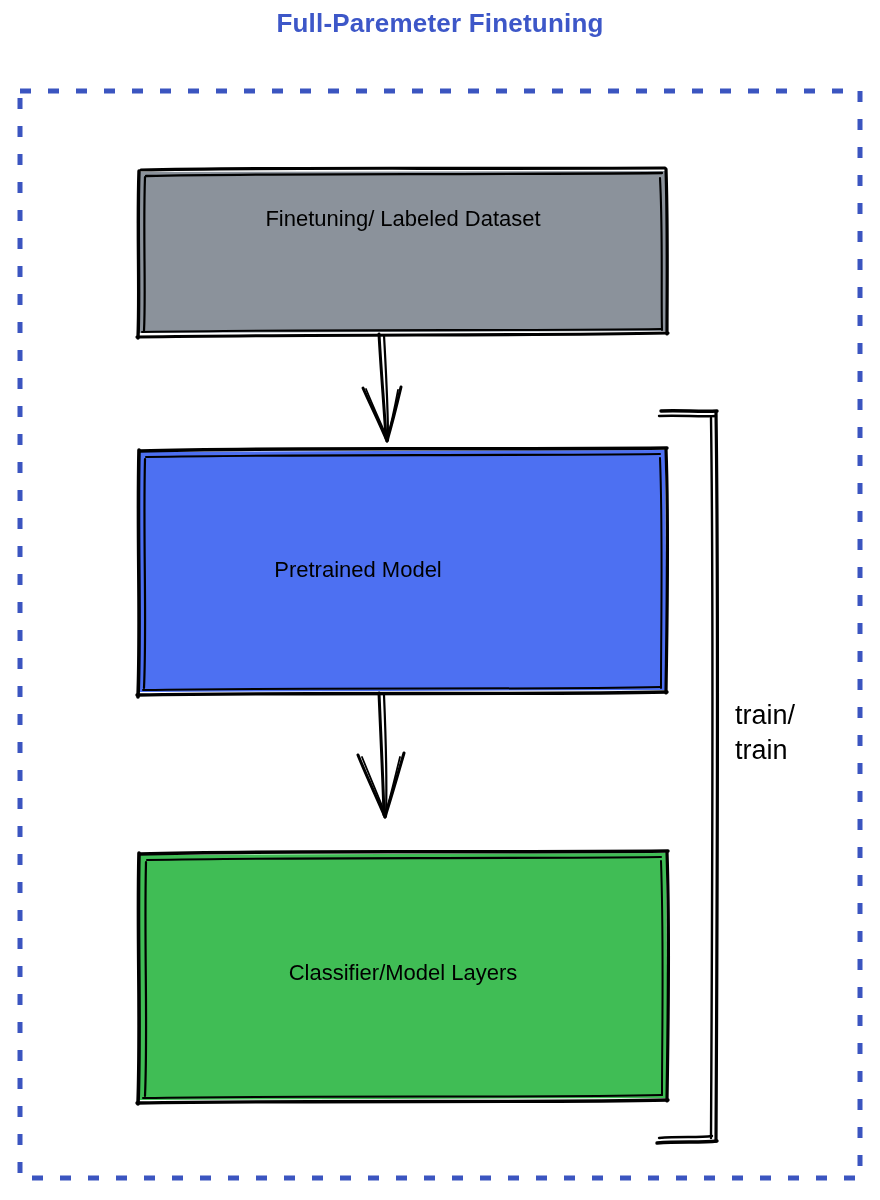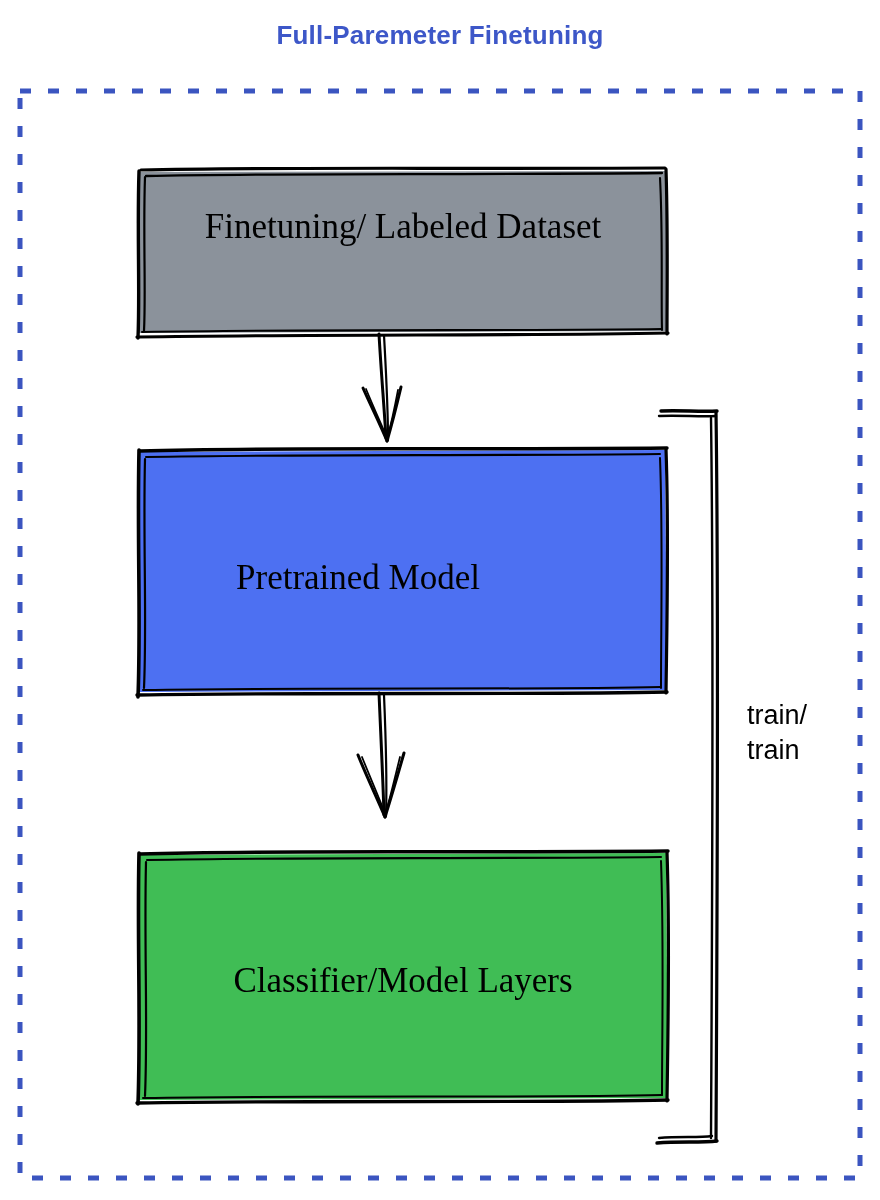--- a/index.html
+++ b/index.html
@@ -13,42 +13,42 @@
   #canvas {
     position: relative;
     width: 880px;
     height: 1200px;
     background: #ffffff;
     overflow: hidden;
   }
   #diagram-title {
     position: absolute;
     left: 0;
-    top: 20px;
+    top: 8px;
     width: 880px;
     text-align: center;
     font-family: "Liberation Sans", sans-serif;
     font-size: 26px;
     font-weight: 600;
     color: #3d57c8;
     letter-spacing: 0.2px;
     white-space: nowrap;
   }
   #frame-layer, #sketch-layer {
     position: absolute;
     left: 0;
     top: 0;
     width: 880px;
     height: 1200px;
     pointer-events: none;
   }
   .node-label {
     position: absolute;
-    font-family: Liberation Serif, serif;
-    font-size: 35px;
+    font-family: Liberation Sans, sans-serif;
+    font-size: 22px;
     color: #000000;
     white-space: nowrap;
     line-height: 1.18;
   }
   #label-dataset {
     left: 138px;
     top: 206px;
     width: 530px;
     text-align: center;
   }
@@ -66,21 +66,20 @@
   }
   #label-train-update {
     position: absolute;
     left: 735px;
     top: 698px;
     font-family: "Liberation Sans", sans-serif;
     font-size: 27px;
     color: #000000;
     line-height: 1.28;
     white-space: nowrap;
-    margin-left: 12px;
   }
   .loop-line { display: block; }
 </style>
 </head>
 <body>
 
 <div id="canvas">
 
   <div id="diagram-title">Full-Paremeter Finetuning</div>
 

